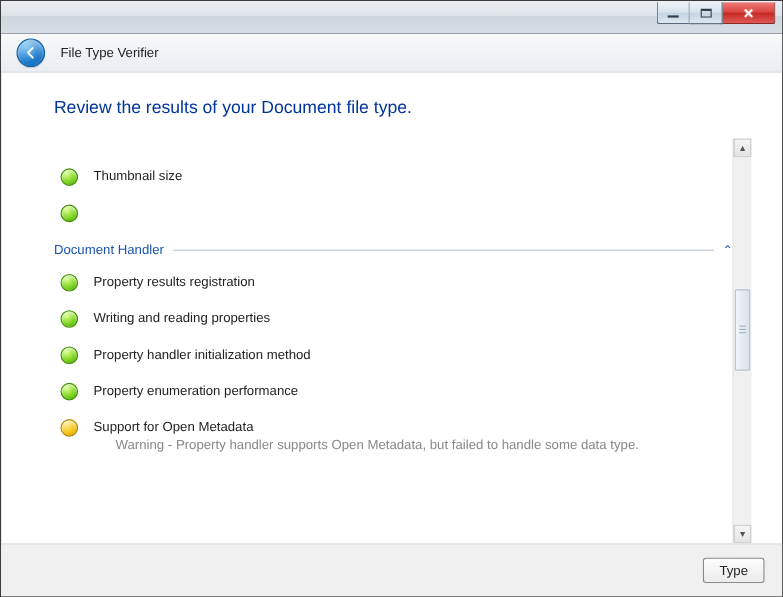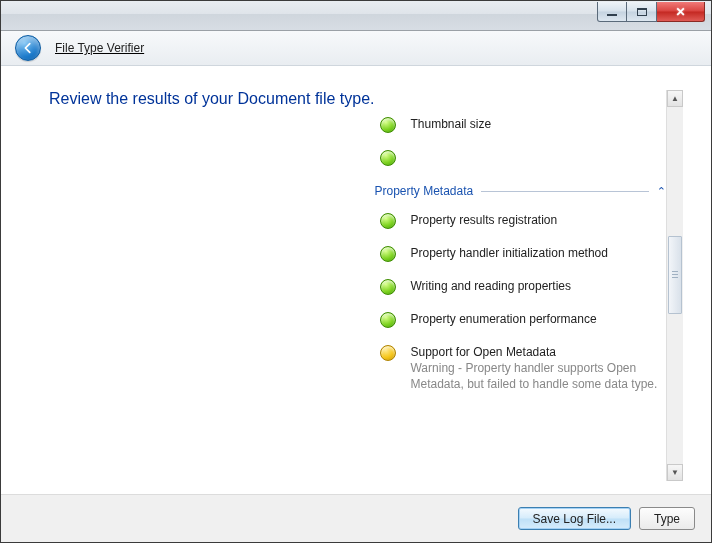--- a/index.html
+++ b/index.html
@@ -45,35 +45,35 @@
     border-color:#8a2a24;
   }
   .win-btn .x { font-weight:bold; font-size:12px; text-shadow:0 0 2px rgba(255,255,255,0.6);}
   .win-btn .min-g { width:10px; height:2px; background:#31404e; margin-top:6px;}
   .win-btn .max-g { width:10px; height:8px; border:1px solid #31404e; border-top-width:2px;}
   
   .navbar {
     height: 35px;
     background: linear-gradient(to bottom, #f7f9fb, #e9edf1);
     border-bottom: 1px solid #cfd6dd;
-    display:flex; align-items:center; gap:14px; padding-left:14px;text-decoration:underline;
+    display:flex; align-items:center; gap:14px; padding-left:14px;
   }
   .back-btn {
     width:26px; height:26px; border-radius:50%;
     background: radial-gradient(circle at 35% 30%, #7ec4f5, #1a78c9 60%, #0d5da3 100%);
     border:1px solid #0d5da3;
     box-shadow: inset 0 4px 6px rgba(255,255,255,0.5), 0 1px 1px rgba(0,0,0,0.15);
     display:flex; align-items:center; justify-content:center;
   }
   .back-btn svg { width:14px; height:14px; }
   .navbar-title { color:#222; font-size:12px; }
   
   .content {
-    flex:1; display:flex; flex-direction:row;
-    padding: 24px 28px 13px 48px;
+    flex:1; display:flex; flex-direction:column;
+    padding: 24px 28px 0 48px;
     overflow:hidden;
     border-radius:30px;
   }
   .heading {
     color:#003399; font-size:16px; font-weight:400;
     margin-bottom: 18px;
   }
   .results-wrap {
     flex:1;
     display:flex;
@@ -97,21 +97,21 @@
     background: radial-gradient(circle at 35% 30%, #d8ff8a, #7ed321 55%, #3e9c00 100%);
     border:1px solid #3e8d00;
     box-shadow: inset 0 2px 3px rgba(255,255,255,0.7);
   }
   .status-warn {
     background: radial-gradient(circle at 35% 30%, #ffe98a, #f5c518 55%, #c18f00 100%);
     border:1px solid #b08300;
     box-shadow: inset 0 2px 3px rgba(255,255,255,0.7);
   }
   .item-text { color:#222; font-size:12px; line-height:1.35;}
-  .item-sub { color:#888; font-size:12px; }
+  .item-sub { color:#888; font-size:12px;margin-left:20px; }
   
   .section-header {
     display:flex; align-items:center; gap:8px;
     color:#1a53b0; font-size:12px;
     padding: 10px 0 6px 0px;
     cursor:pointer;
   }
   .section-line {
     flex:1; height:1px; background:#b8c4d6;
   }
@@ -205,36 +205,36 @@
 
         <div class="item">
           <div class="status-icon status-pass"></div>
           <div class="item-text">Thumbnail size</div>
         </div>
         <div class="item">
           <div class="status-icon status-pass"></div>
         </div>
 
         <div class="section-header">
-          <span>Property Metadata</span>
+          <span>Document Handler</span>
           <div class="section-line"></div>
           <span class="chevron">⌃</span>
         </div>
 
         <div class="item">
           <div class="status-icon status-pass"></div>
           <div class="item-text">Property results registration</div>
         </div>
         <div class="item">
           <div class="status-icon status-pass"></div>
+          <div class="item-text">Writing and reading properties</div>
+        </div>
+        <div class="item">
+          <div class="status-icon status-pass"></div>
           <div class="item-text">Property handler initialization method</div>
-        </div>
-        <div class="item">
-          <div class="status-icon status-pass"></div>
-          <div class="item-text">Writing and reading properties</div>
         </div>
         <div class="item">
           <div class="status-icon status-pass"></div>
           <div class="item-text">Property enumeration performance</div>
         </div>
         <div class="item">
           <div class="status-icon status-warn"></div>
           <div class="item-text">
             <div>Support for Open Metadata</div>
             <div class="item-sub">Warning - Property handler supports Open Metadata, but failed to handle some data type.</div>
@@ -247,17 +247,16 @@
         <div class="sb-btn">▲</div>
         <div class="sb-track">
           <div class="sb-thumb"></div>
         </div>
         <div class="sb-btn">▼</div>
       </div>
     </div>
   </div>
 
   <div class="footer">
-    <button class="btn default">Save Log File...</button>
     <button class="btn">Type</button>
   </div>
 
 </div>
 
 </body></html>

